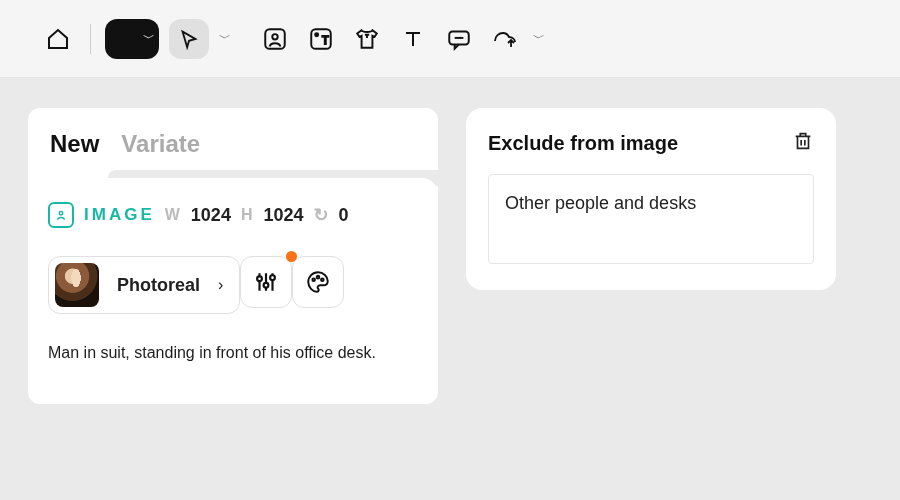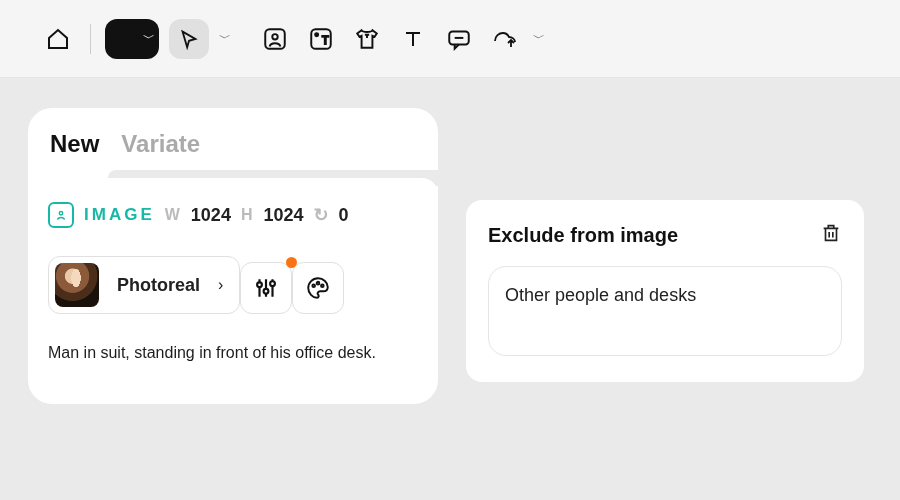--- a/index.html
+++ b/index.html
@@ -55,21 +55,21 @@
 
     .canvas {
       padding: 30px 28px;
       display: flex;
       gap: 28px;
       align-items: flex-start;
     }
 
     .main-panel {
       background: #fff;
-      border-radius: 24px;
+      border-radius: 12px;
       width: 410px;
       position: relative;
       padding-bottom: 40px;
     }
     .tabs {
       display: flex;
       gap: 22px;
       padding: 22px 22px 14px 22px;
       font-size: 24px;
       font-weight: 600;
@@ -113,21 +113,21 @@
       display: flex;
       align-items: center;
       justify-content: center;
     }
     .meta-label { color: #17b8a6; }
     .dim-label { color: #bbb; letter-spacing: 1px; font-size: 16px; }
     .dim-val { color: #222; letter-spacing: 0; font-size: 18px; font-weight: 700; }
 
     .style-row {
       display: flex;
-      align-items: flex-end;
+      align-items: flex-start;
       margin-bottom: 28px;
     }
     .style-chip {
       display: flex;
       align-items: center;
       gap: 18px;
       border: 1px solid #e0e0e0;
       border-radius: 12px;
       padding: 6px 16px 6px 6px;
       cursor: pointer;
@@ -176,36 +176,35 @@
       font-size: 16px;
       line-height: 1.35;
       color: #1d1d1d;
       font-weight: 500;
       padding-right: 10px;
     }
 
     .side-panel {
       background: #fff;
       border-radius: 16px;
-      width: 398px;
+      width: 370px;
       padding: 22px 22px 26px 22px;
-      margin-top: 92px;
     }
     .side-head {
       display: flex;
       align-items: center;
       justify-content: space-between;
       margin-bottom: 18px;
     }
     .side-title { font-size: 20px; font-weight: 700; color: #111; }
     .trash { cursor: pointer; color: #333; }
 
     .exclude-box {
       border: 1px solid #e5e5e5;
-      border-radius: 18px;
+      border-radius: 4px;
       padding: 18px 16px;
       min-height: 90px;
       font-size: 18px;
       color: #222;
     }
   </style>
 </head>
 <body>
 
 <div class="toolbar">

